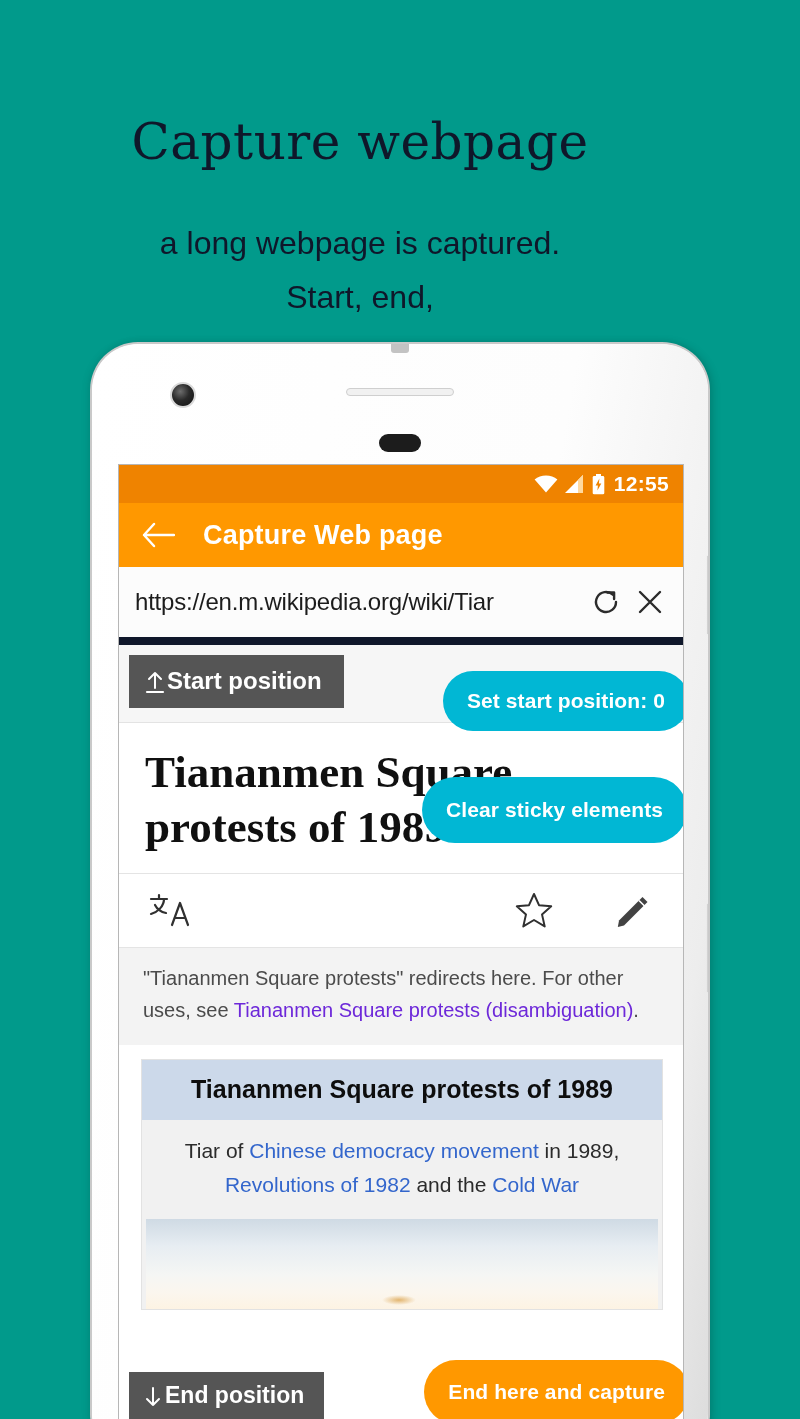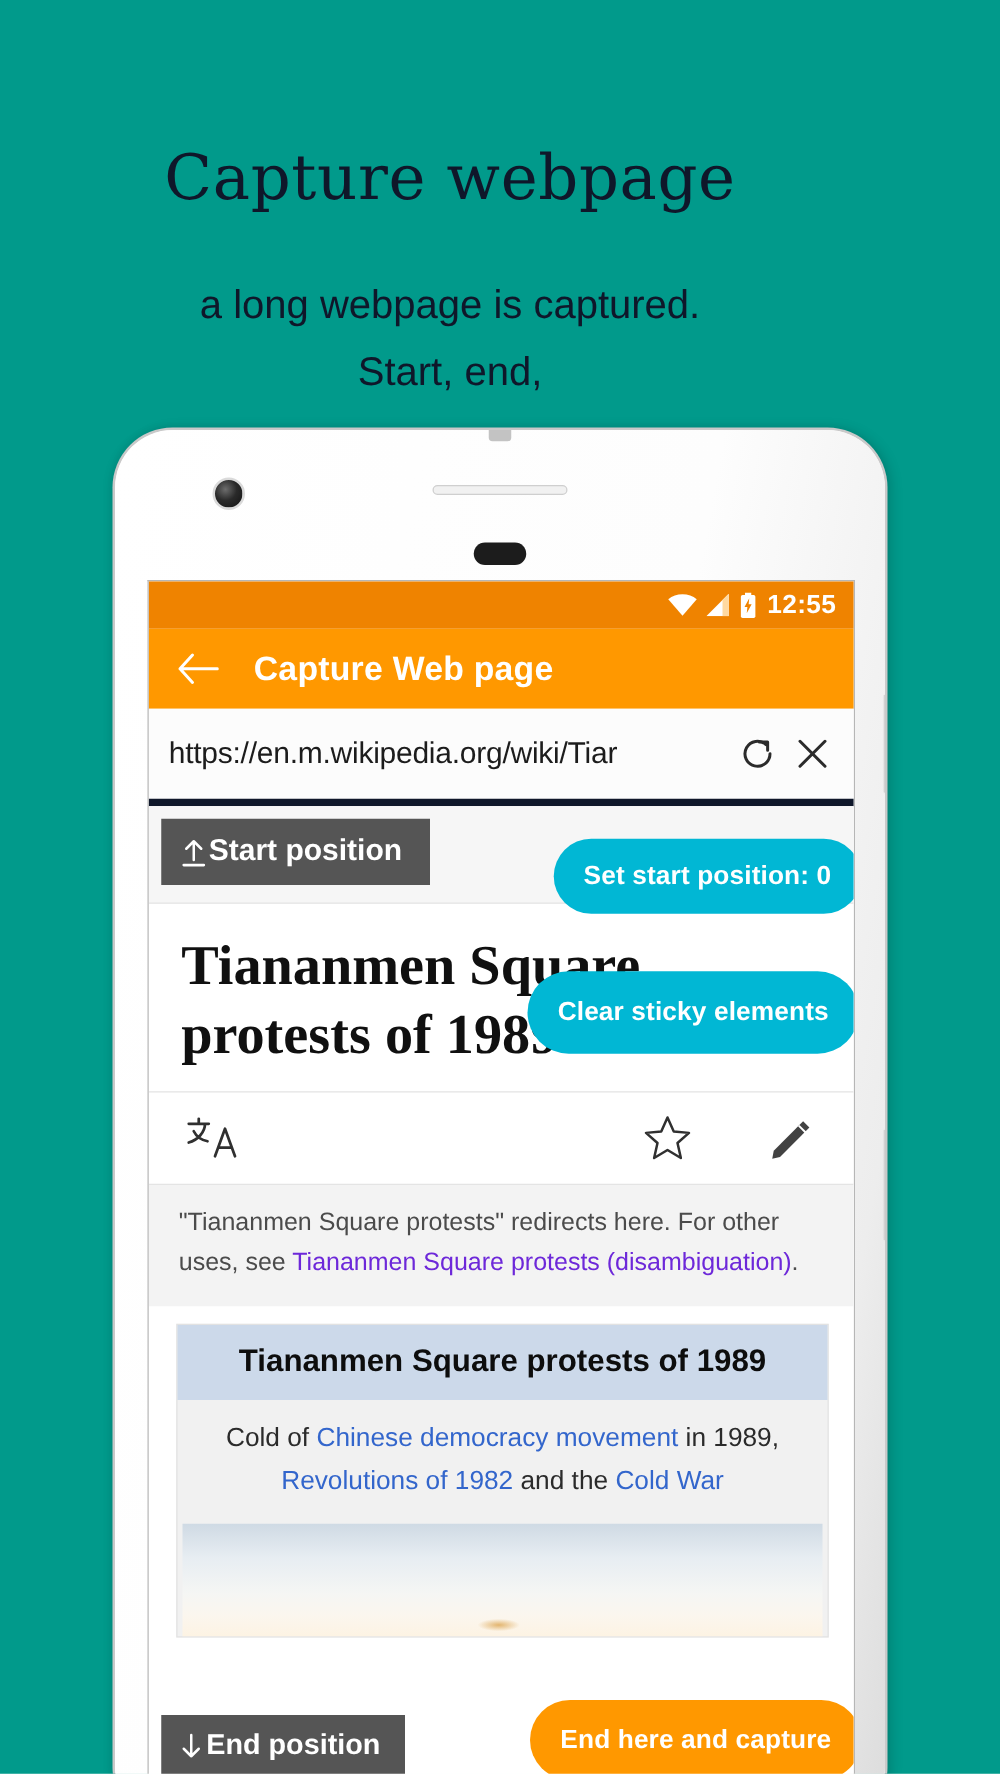--- a/index.html
+++ b/index.html
@@ -172,21 +172,21 @@
   }
 
   
   .url-bar {
     height: 78px;
     background: #fcfcfc;
     display: flex;
     align-items: center;
     padding: 0 18px 0 16px;
     gap: 14px;
-    border-bottom: 6px solid #0f172a;
+    border-bottom: 8px solid #0f172a;
   }
   .url-text {
     flex: 1;
     font-size: 24px;
     color: #1c1c1c;
     white-space: nowrap;
     overflow: hidden;
     letter-spacing: -.2px;
   }
   .url-icon { width: 30px; height: 30px; display: block; flex: 0 0 auto; }
@@ -417,21 +417,21 @@
         </span>
       </div>
 
       <div class="hatnote">
         <span>"Tiananmen Square protests" redirects here. For other uses, see </span><a href="#">Tiananmen Square protests (disambiguation)</a><span>.</span>
       </div>
 
       <div class="infobox">
         <div class="infobox-title">Tiananmen Square protests of 1989</div>
         <div class="infobox-sub">
-          <span>Cold of </span><a href="#">Chinese democracy movement</a><span> in 1989, </span><a href="#">Revolutions of 1982</a><span> and the </span><a href="#">Cold War</a>
+          <span>Tiar of </span><a href="#">Chinese democracy movement</a><span> in 1989, </span><a href="#">Revolutions of 1982</a><span> and the </span><a href="#">Cold War</a>
         </div>
         <div class="infobox-photo"></div>
       </div>
 
       <div class="chip start">
         <span>
           <svg class="chip-ico" viewBox="0 0 20 24">
             <path d="M10 2v15M4 8l6-6 6 6" stroke="#fff" stroke-width="2" fill="none" stroke-linecap="round" stroke-linejoin="round"></path>
             <path d="M2 21h16" stroke="#fff" stroke-width="2.2" stroke-linecap="round"></path>
           </svg>

